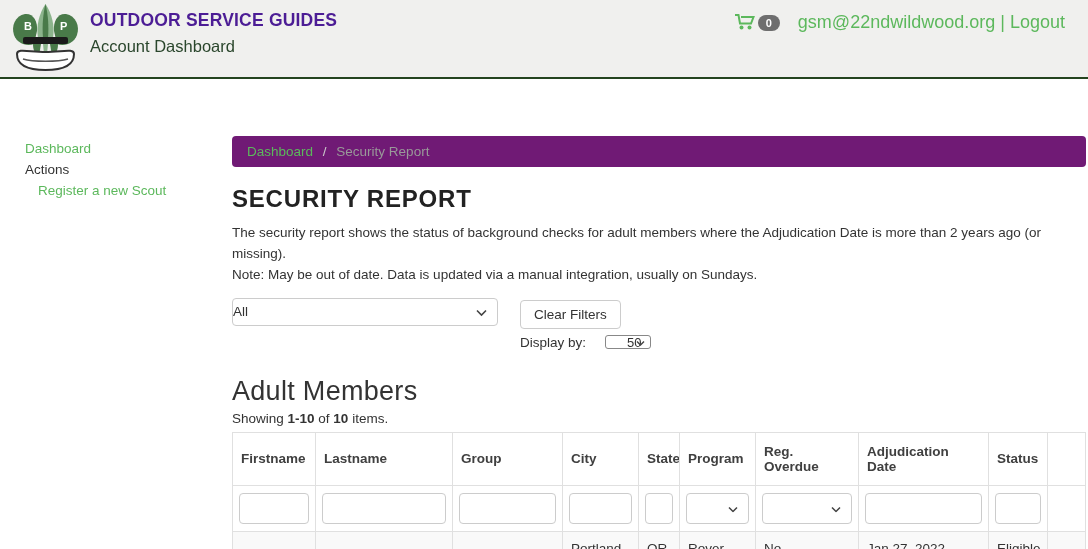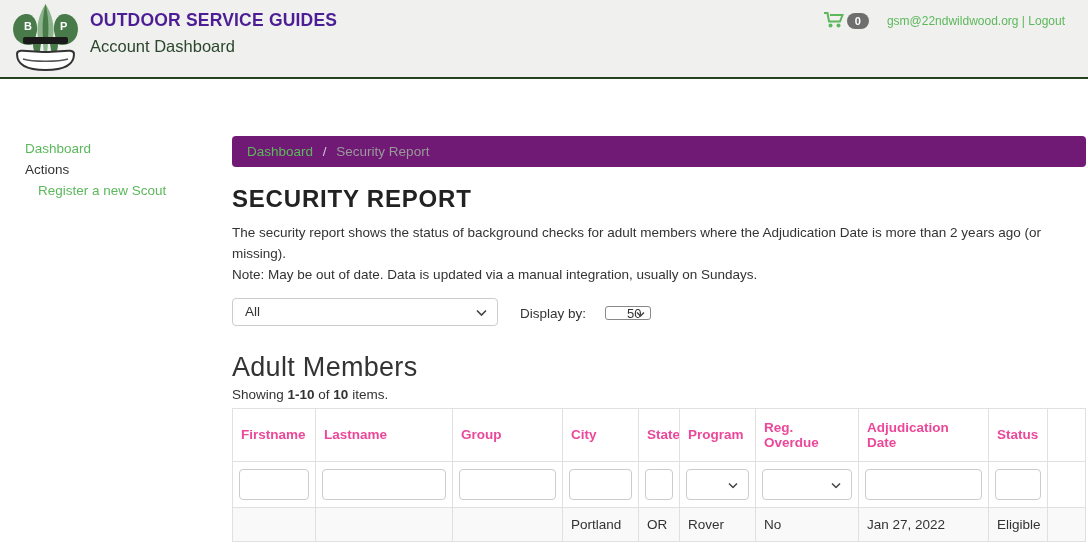--- a/index.html
+++ b/index.html
@@ -9,21 +9,21 @@
   
   .header { height:79px; background:#f0f0ee; border-bottom:2px solid #24441f;
     display:flex; align-items:flex-start; }
   .logo-wrap { margin:4px 0 0 9px; width:73px; height:70px; }
   .brand { margin:10px 0 0 8px; }
   .brand-title { font-size:17.5px; font-weight:bold; color:#4c1d95; letter-spacing:.2px; }
   .brand-sub { font-size:16.5px; color:#2a462c; margin-top:6px; }
   .header-right { margin-left:auto; padding:12px 23px 0 0; display:flex; align-items:center; }
   .cart-badge { background:#6e6e6e; color:#fff; font-size:11px; font-weight:bold;
     border-radius:9px; padding:2px 8px; margin-left:3px; }
-  .user-links { margin-left:18px; font-size:12px; color:#5cb85c; }
+  .user-links { margin-left:18px; font-size:18px; color:#5cb85c; }
   .user-links a, a { color:#5cb85c; text-decoration:none; cursor:pointer; }
 
   
   .content { display:flex; }
   .sidebar { width:232px; padding:59px 0 0 25px; font-size:13.5px; line-height:21px; flex:none; }
   .side-link { color:#5cb85c; cursor:pointer; }
   .side-text { color:#333; }
   .side-indent { padding-left:13px; }
   .main { flex:1; padding-right:10px; }
 
@@ -38,41 +38,41 @@
     color:#222; letter-spacing:.8px; }
   .desc { font-size:13.5px; line-height:1.55; color:#333; }
   .desc b { font-weight:normal; }
 
   
   .filter-bar { display:flex; margin-top:12px; }
   .filter-left { width:288px; }
   .filter-label { font-size:13.5px; font-weight:bold; margin-bottom:10px; }
   .fake-select { position:relative; border:1px solid #ccc; border-radius:4px;
     background:#fff; font-size:13.5px; color:#333; display:flex; align-items:center; cursor:pointer; }
-  .region-select { width:266px; height:28px; padding-left:12px; }
+  .region-select { width:266px; height:28px; }
   .chev { position:absolute; right:10px; top:50%; transform:translateY(-50%); }
   .filter-right { padding-top:2px; }
   .clear-btn { border:1px solid #ccc; border-radius:4px; background:#fff; font-size:13.5px;
     color:#333; padding:6px 13px; cursor:pointer; font-family:inherit; }
   .display-row { margin-top:6px; font-size:13.5px; display:flex; align-items:center; }
   .display-select { width:46px; height:14px; padding-left:21px; margin-left:19px;
     border:1px solid #888; border-radius:3px; font-size:13px; }
   .display-select .chev { right:5px; }
 
   
   h2.members-heading { margin-top:26px; font-size:27px; font-weight:400; color:#333;
     letter-spacing:.3px; }
   .summary { margin:4px 0 6px; font-size:13.5px; white-space:pre; }
   .summary b { font-weight:bold; }
 
   
   table.grid { border-collapse:collapse; table-layout:fixed; width:853px; margin-top:2px; }
   .grid th, .grid td { border:1px solid #e0e0e0; font-size:13.5px; text-align:left;
     vertical-align:middle; overflow:hidden; }
-  .grid thead th { color:#ec4899; font-weight:bold; padding:11px 8px; background:#fff; }
+  .grid thead th { color:#404040; font-weight:bold; padding:11px 8px; background:#fff; }
   .grid .filter-row td { padding:7px 6px; background:#fff; }
   .grid .filter-row input { width:100%; height:31px; border:1px solid #ccc; border-radius:4px;
     font-size:13.5px; padding:0 6px; font-family:inherit; outline:none; }
   .cell-select { height:31px; width:100%; }
   .grid tbody td { padding:9px 8px; }
   .row-odd td { background:#f9f9f9; }
   .eye-cell { text-align:center !important; padding:6px 4px !important; }
   .eye-btn { display:inline-block; cursor:pointer; line-height:0; }
 </style>
 </head>
@@ -146,20 +146,21 @@
         <div class="fake-select region-select">
           <span>All</span>
           <span class="chev">
             <svg width="11" height="7" viewBox="0 0 11 7">
                 <polyline points="1,1 5.5,5.5 10,1" stroke="#444" stroke-width="1.6" fill="none"></polyline>
               </svg>
           </span>
         </div>
       </div>
       <div class="filter-right">
+        <button class="clear-btn">Clear Filters</button>
         <div class="display-row">
           <span>Display by:</span>
           <span class="fake-select display-select">
             <span>50</span>
             <span class="chev">
               <svg width="9" height="6" viewBox="0 0 9 6">
                   <polyline points="1,1 4.5,4.5 8,1" stroke="#444" stroke-width="1.4" fill="none"></polyline>
                 </svg>
             </span>
           </span>

